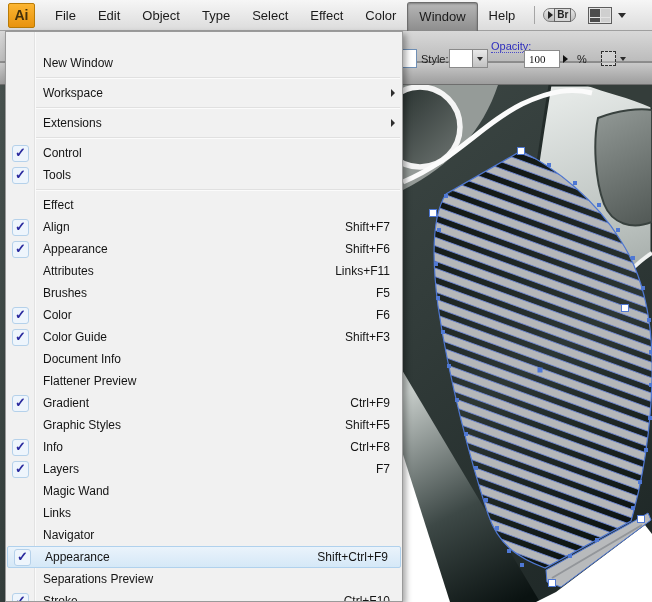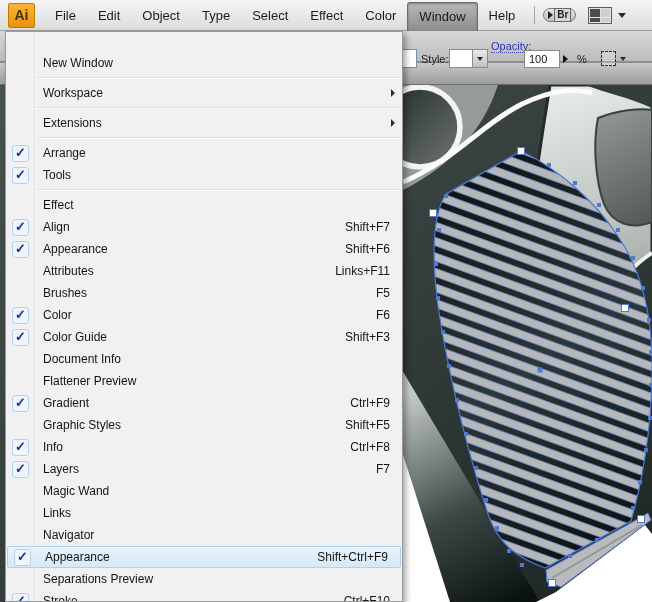--- a/index.html
+++ b/index.html
@@ -38,21 +38,21 @@
     box-shadow:inset 3px 0 0 #9ec1e8}
   .lbl-style{left:421px;font-size:11px;color:#1c1c1c}
   .combo{left:449px}
   .combo .val{width:24px;height:19px;background:#fff;border:1px solid #8a8a8a}
   .combo .btn{width:15px;height:19px;background:linear-gradient(#e9e9e9,#c2c2c2);border:1px solid #8a8a8a;border-left:none;
     display:flex;align-items:center;justify-content:center}
   .combo .btn .tri-d{border-top-width:4px;border-left-width:3px;border-right-width:3px}
   .opacity-link{left:491px;font-size:11px;color:#2f2fbe;border-bottom:1px dotted #4a4ac8;height:auto!important;top:9px!important}
   .op-input{left:524px}
   .op-input input{width:36px;height:18px;border:1px solid #8a8a8a;font-size:11px;padding-left:4px;
-    font-family:Liberation Sans, sans-serif;color:#111;background:#fff}
+    font-family:Liberation Serif, serif;color:#111;background:#fff}
   .op-spin{left:563px}
   .op-spin .tri-r{border-left-color:#111;border-left-width:5px;border-top-width:4px;border-bottom-width:4px}
   .pct{left:577px;font-size:11px;color:#1c1c1c}
   .marquee{left:601px;gap:4px}
   .marquee .sq{width:15px;height:15px;border:1px dashed #2e2e2e;background:rgba(255,255,255,.25)}
   .marquee .tri-d{border-top-width:4px;border-left-width:3px;border-right-width:3px}
 
   
   #docbar{position:absolute;top:62px;left:0;width:652px;height:23px;z-index:10;
     background:linear-gradient(#c9c9c9,#9d9d9d);border-top:1px solid #8b8b8b;border-bottom:1px solid #6e6e6e}
@@ -298,21 +298,21 @@
           <span class="chk"></span>
           <span class="lbl">Extensions</span>
           <span class="sc"></span>
           <span class="arrow"></span>
         </div>
         <div class="msep"></div>
         <div class="mi">
           <span class="chk">
             <span class="chk-box">✓</span>
           </span>
-          <span class="lbl">Arrange</span>
+          <span class="lbl">Control</span>
           <span class="sc"></span>
         </div>
         <div class="mi">
           <span class="chk">
             <span class="chk-box">✓</span>
           </span>
           <span class="lbl">Tools</span>
           <span class="sc"></span>
         </div>
         <div class="msep"></div>

